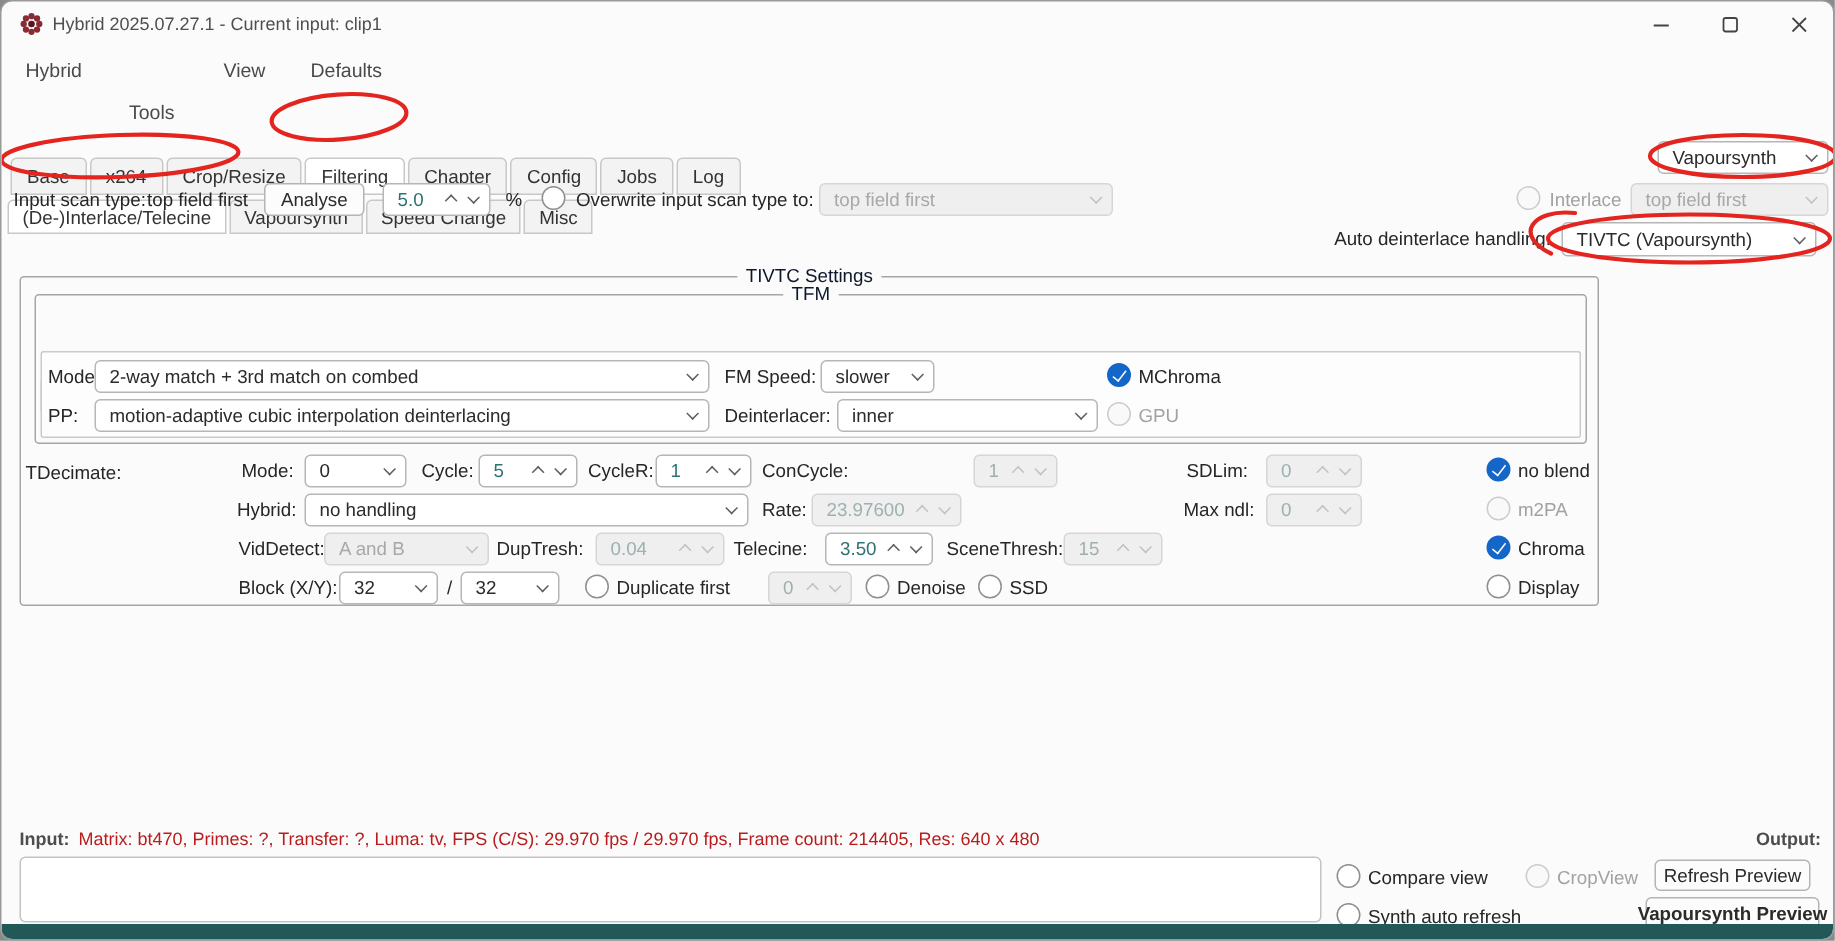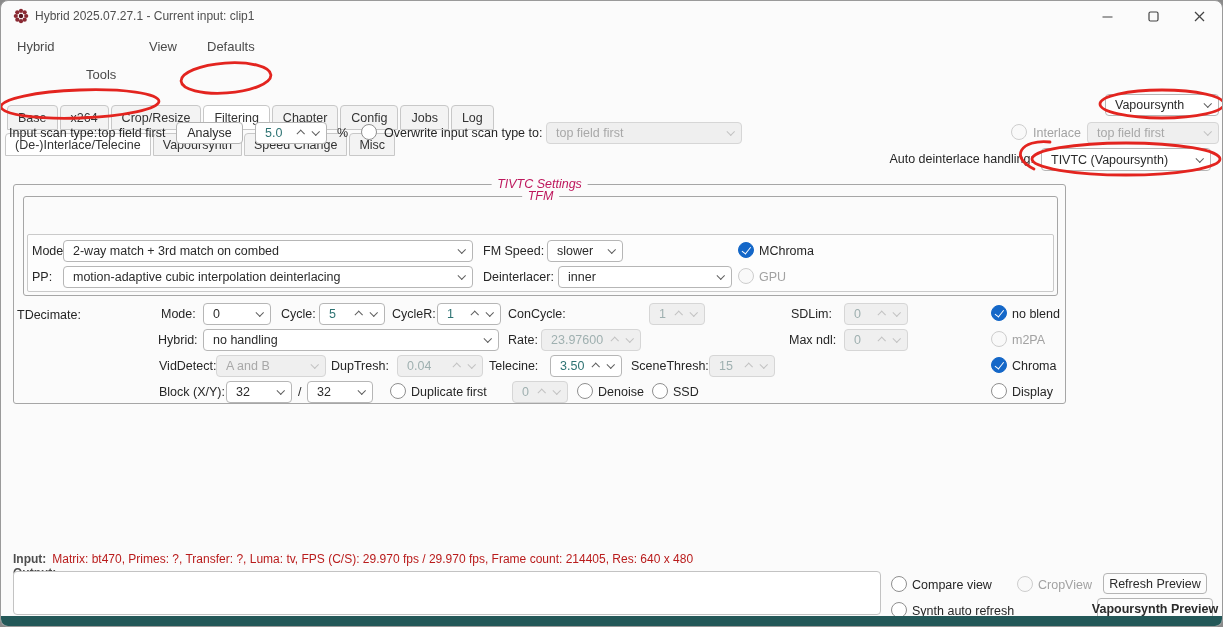--- a/index.html
+++ b/index.html
@@ -37,30 +37,30 @@
   
   .tabbar { position:absolute; display:flex; align-items:flex-end; }
   .tab { border:1px solid #c8c8c8; background:#f3f3f3; border-radius:4px 4px 0 0; padding:0 10px; height:25px;
          display:flex; align-items:center; font-size:12.5px; color:#333; margin-right:2px; white-space:nowrap;margin-top:39px; }
   .tab.sm { height:23px; padding:0 9px; }
   .tab.active { background:#ffffff; }
 
   
   .group { position:absolute; border:1px solid #a6a6a6; border-radius:3px; }
   .gtitle { position:absolute; top:-8px; left:50%; transform:translateX(-50%); background:#fbfbfb;
-            padding:0 6px; font-size:12.5px; color:#be185d; white-space:nowrap;font-style:italic; }
+            padding:0 6px; font-size:12.5px; color:#0f172a; white-space:nowrap; }
   .pane { position:absolute; border:1px solid #cacaca; border-radius:2px; background:#fdfdfd; }
 
   .titlebar { position:absolute; top:0; left:0; right:0; height:30px; }
   .title-text { position:absolute; left:34px; top:8px; font-size:12px; color:#4f4f4f; white-space:nowrap; }
   .winbtn { position:absolute; top:0; width:46px; height:30px; display:flex; align-items:center; justify-content:center; }
   .menu-item { position:absolute; top:38px; font-size:13px; color:#4a4a4a; white-space:nowrap; }
 
   .statusrow { position:absolute; left:12px; right:8px; top:551px; display:flex; justify-content:space-between;
-               font-size:12px; white-space:nowrap;flex-direction:column; }
+               font-size:12px; white-space:nowrap; }
   .statusrow .seg { display:flex; gap:6px; }
   .skey { font-weight:bold; color:#4d4d4d; }
   .sval { color:#b91c1c; overflow:hidden; text-overflow:ellipsis; }
 
   .scriptbox { position:absolute; left:12px; top:570px; width:868px; height:44px; background:#ffffff;
                border:1px solid #c3c3c3; border-radius:4px; }
   .bottombar { position:absolute; left:0; right:0; bottom:0; height:10px; background:#235858; }
   .overlay { position:absolute; inset:0; pointer-events:none; z-index:60; }
 </style>
 </head>

